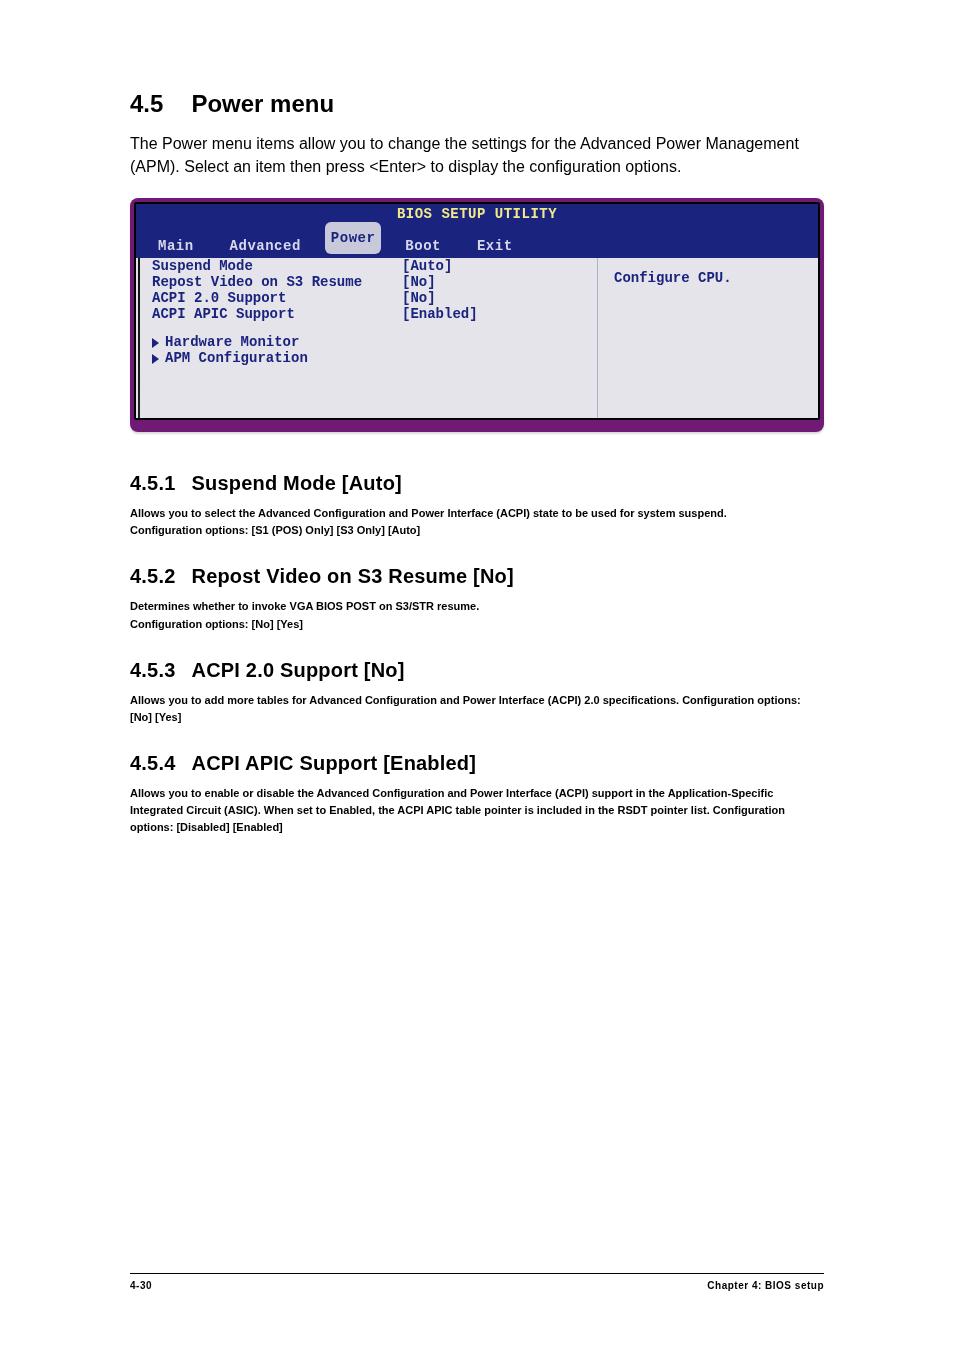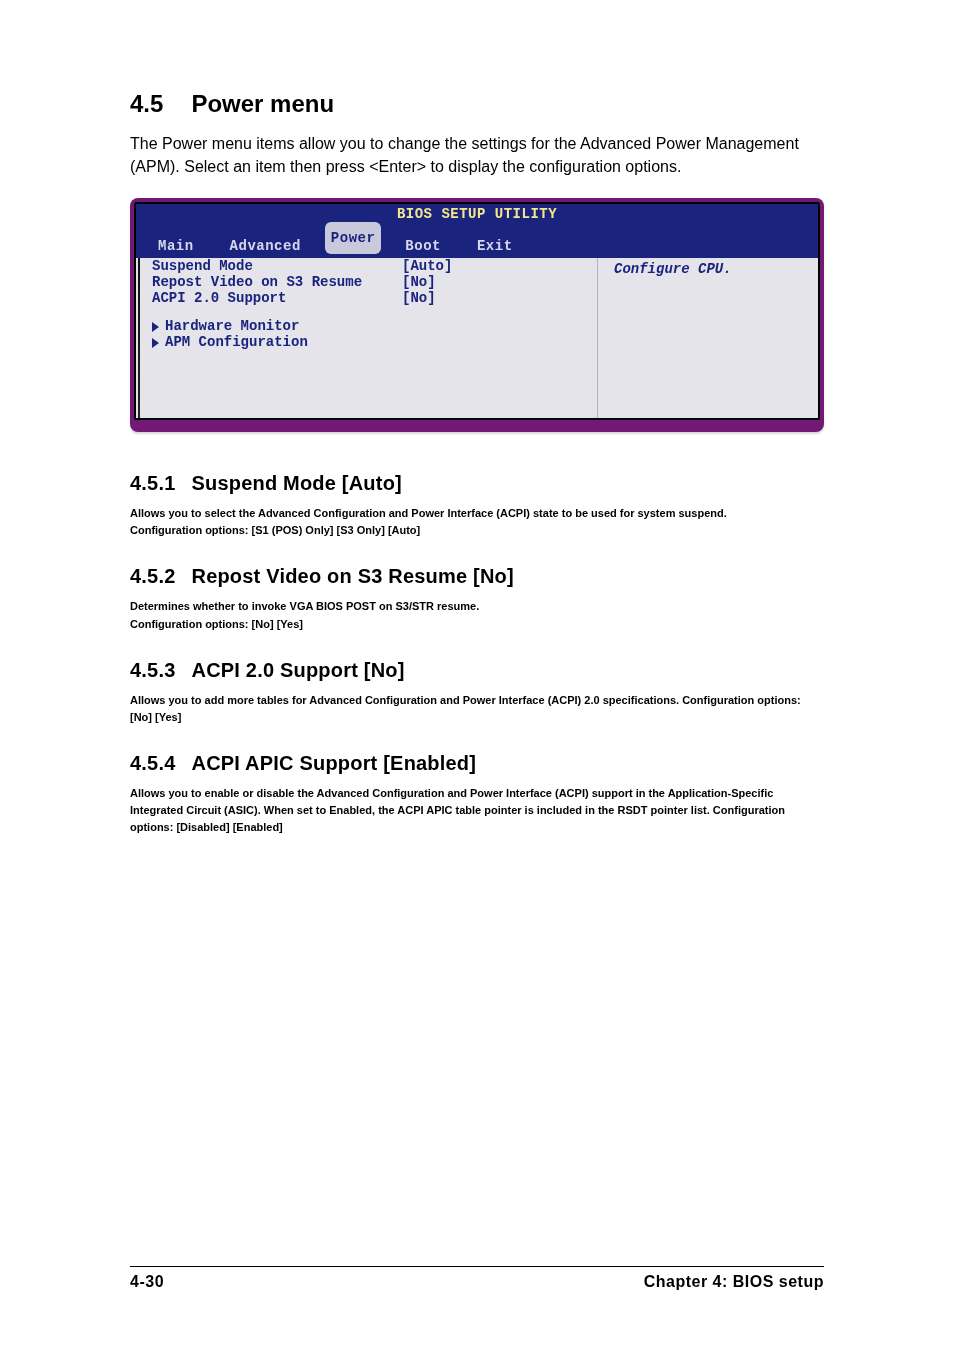--- a/index.html
+++ b/index.html
@@ -110,22 +110,21 @@
     display:inline-block;
     width: 0; height: 0;
     border-top: 5px solid transparent;
     border-bottom: 5px solid transparent;
     border-left: 7px solid #1a237e;
     margin-right: 6px;
     vertical-align: middle;
   }
   .bios-right {
     width: 220px;
-    padding: 3px 16px;
-    font-style: italic;
+    padding: 12px 16px;
   }
   
   .subsection-title {
     font-size: 20px;
     font-weight: bold;
     margin-bottom: 10px;
     letter-spacing: 0.2px;
   }
   .sub-num {
     display: inline-block;
@@ -139,21 +138,21 @@
   }
   .footer {
     position: absolute;
     left: 130px;
     right: 130px;
     bottom: 60px;
     border-top: 1px solid #000;
     padding-top: 6px;
     display: flex;
     justify-content: space-between;
-    font-size: 16px;
+    font-size: 10px;
     font-weight: bold;
     letter-spacing: 0.5px;
   }
 </style>
 </head>
 <body>
 
 <div class="page">
 
   <div class="section-title">
@@ -181,20 +180,24 @@
             <span>[Auto]</span>
           </div>
           <div class="bios-row">
             <span class="bios-label">Repost Video on S3 Resume</span>
             <span>[No]</span>
           </div>
           <div class="bios-row">
             <span class="bios-label">ACPI 2.0 Support</span>
             <span>[No]</span>
           </div>
+          <div class="bios-row">
+            <span class="bios-label">ACPI APIC Support</span>
+            <span>[Enabled]</span>
+          </div>
           <div class="bios-sub">
             <div>
               <span class="arrow"></span><span>Hardware Monitor</span>
             </div>
             <div>
               <span class="arrow"></span><span>APM Configuration</span>
             </div>
           </div>
         </div>
         <div class="bios-right">

